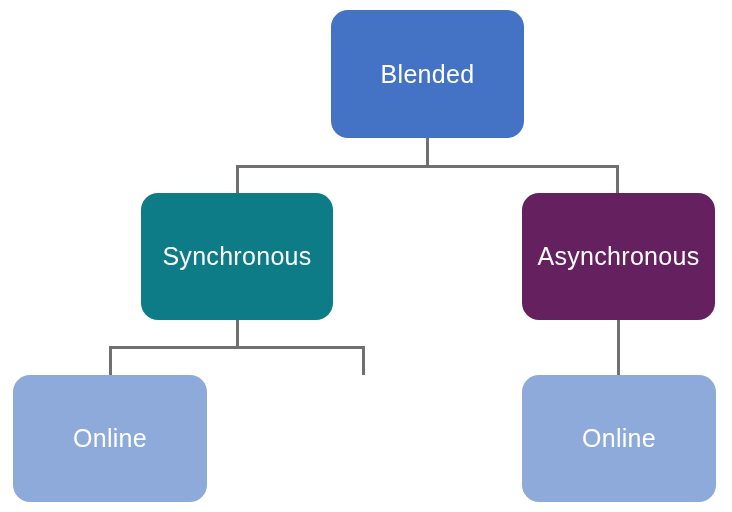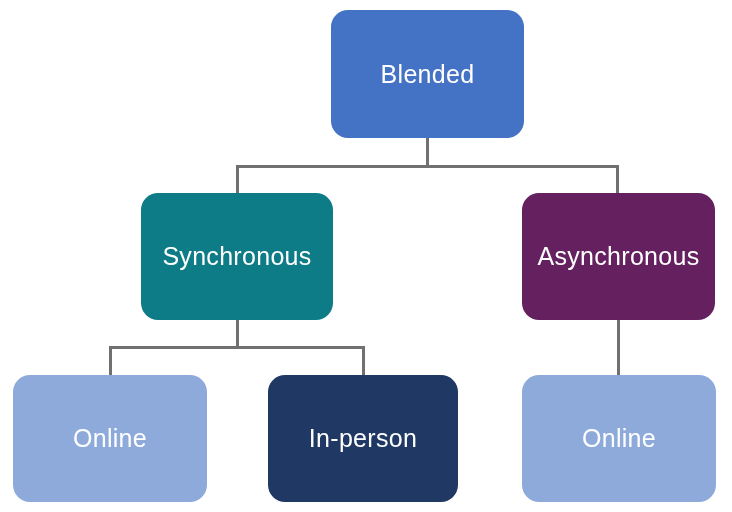--- a/index.html
+++ b/index.html
@@ -57,21 +57,18 @@
   </div>
 
   <div class="node" style="left: 522px; top: 193px; width: 193px; height: 127px; background: rgb(101, 32, 95); justify-content: center;">
     <span>Asynchronous</span>
   </div>
 
   <div class="node" style="left: 13px; top: 375px; width: 194px; height: 127px; background: rgb(142, 170, 219);">
     <span>Online</span>
   </div>
 
-  <div class="node" style="left: 268px; top: 375px; width: 190px; height: 127px; background: rgb(31, 56, 100);">
-    <span>In-person</span>
-  </div>
 
   <div class="node" style="left: 522px; top: 375px; width: 194px; height: 127px; background: rgb(142, 170, 219);">
     <span>Online</span>
   </div>
 
 </div>
 
 </body></html>

